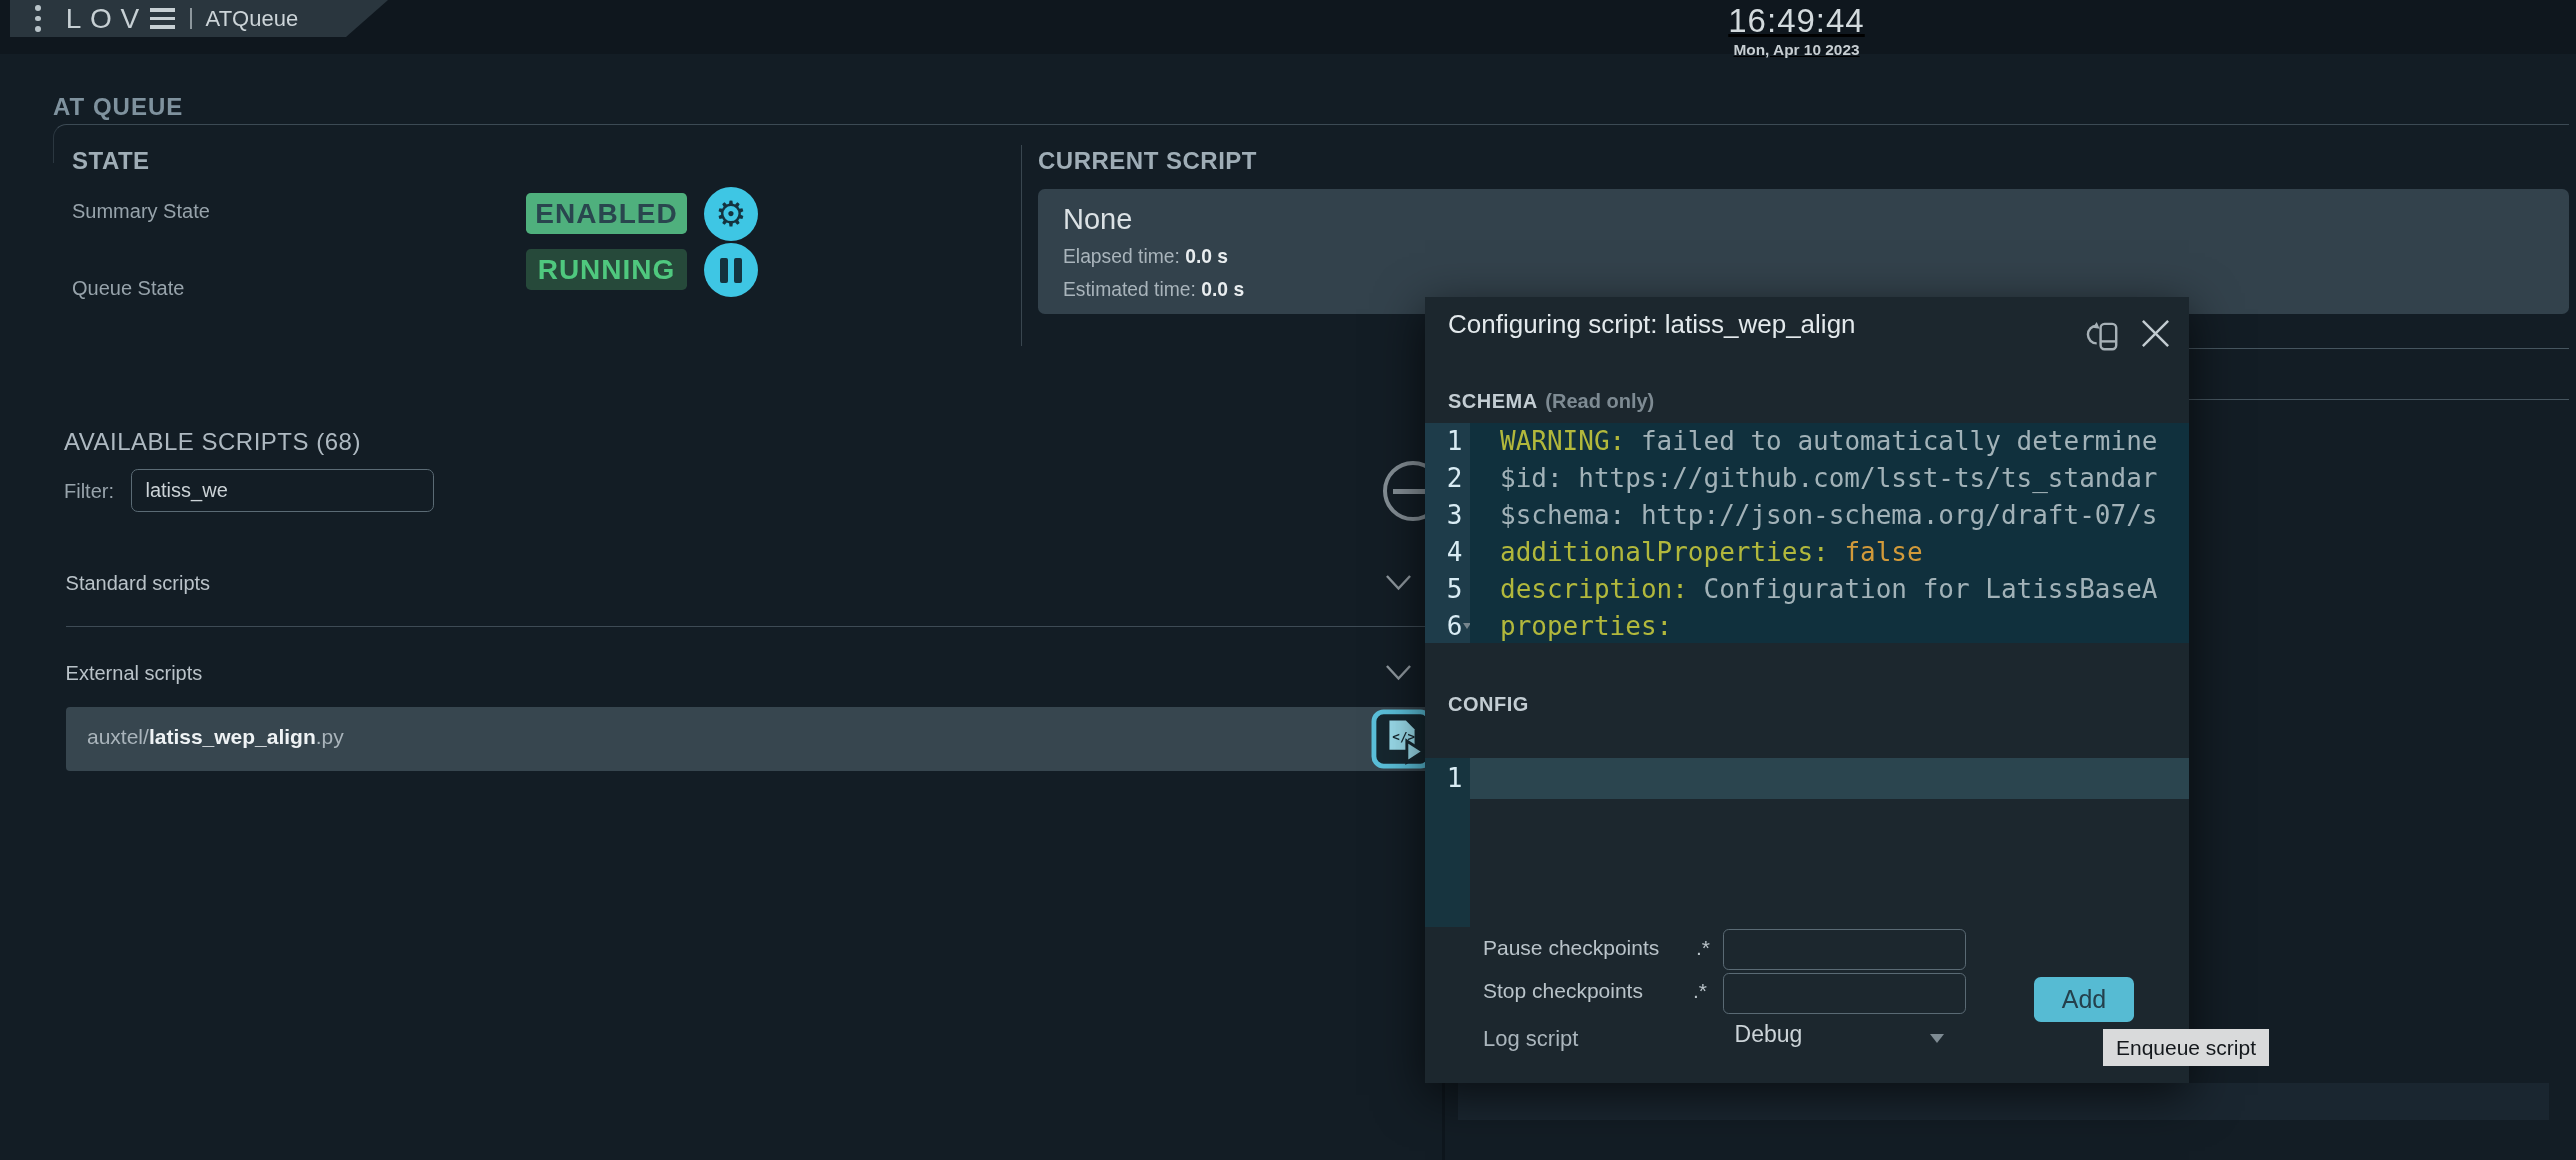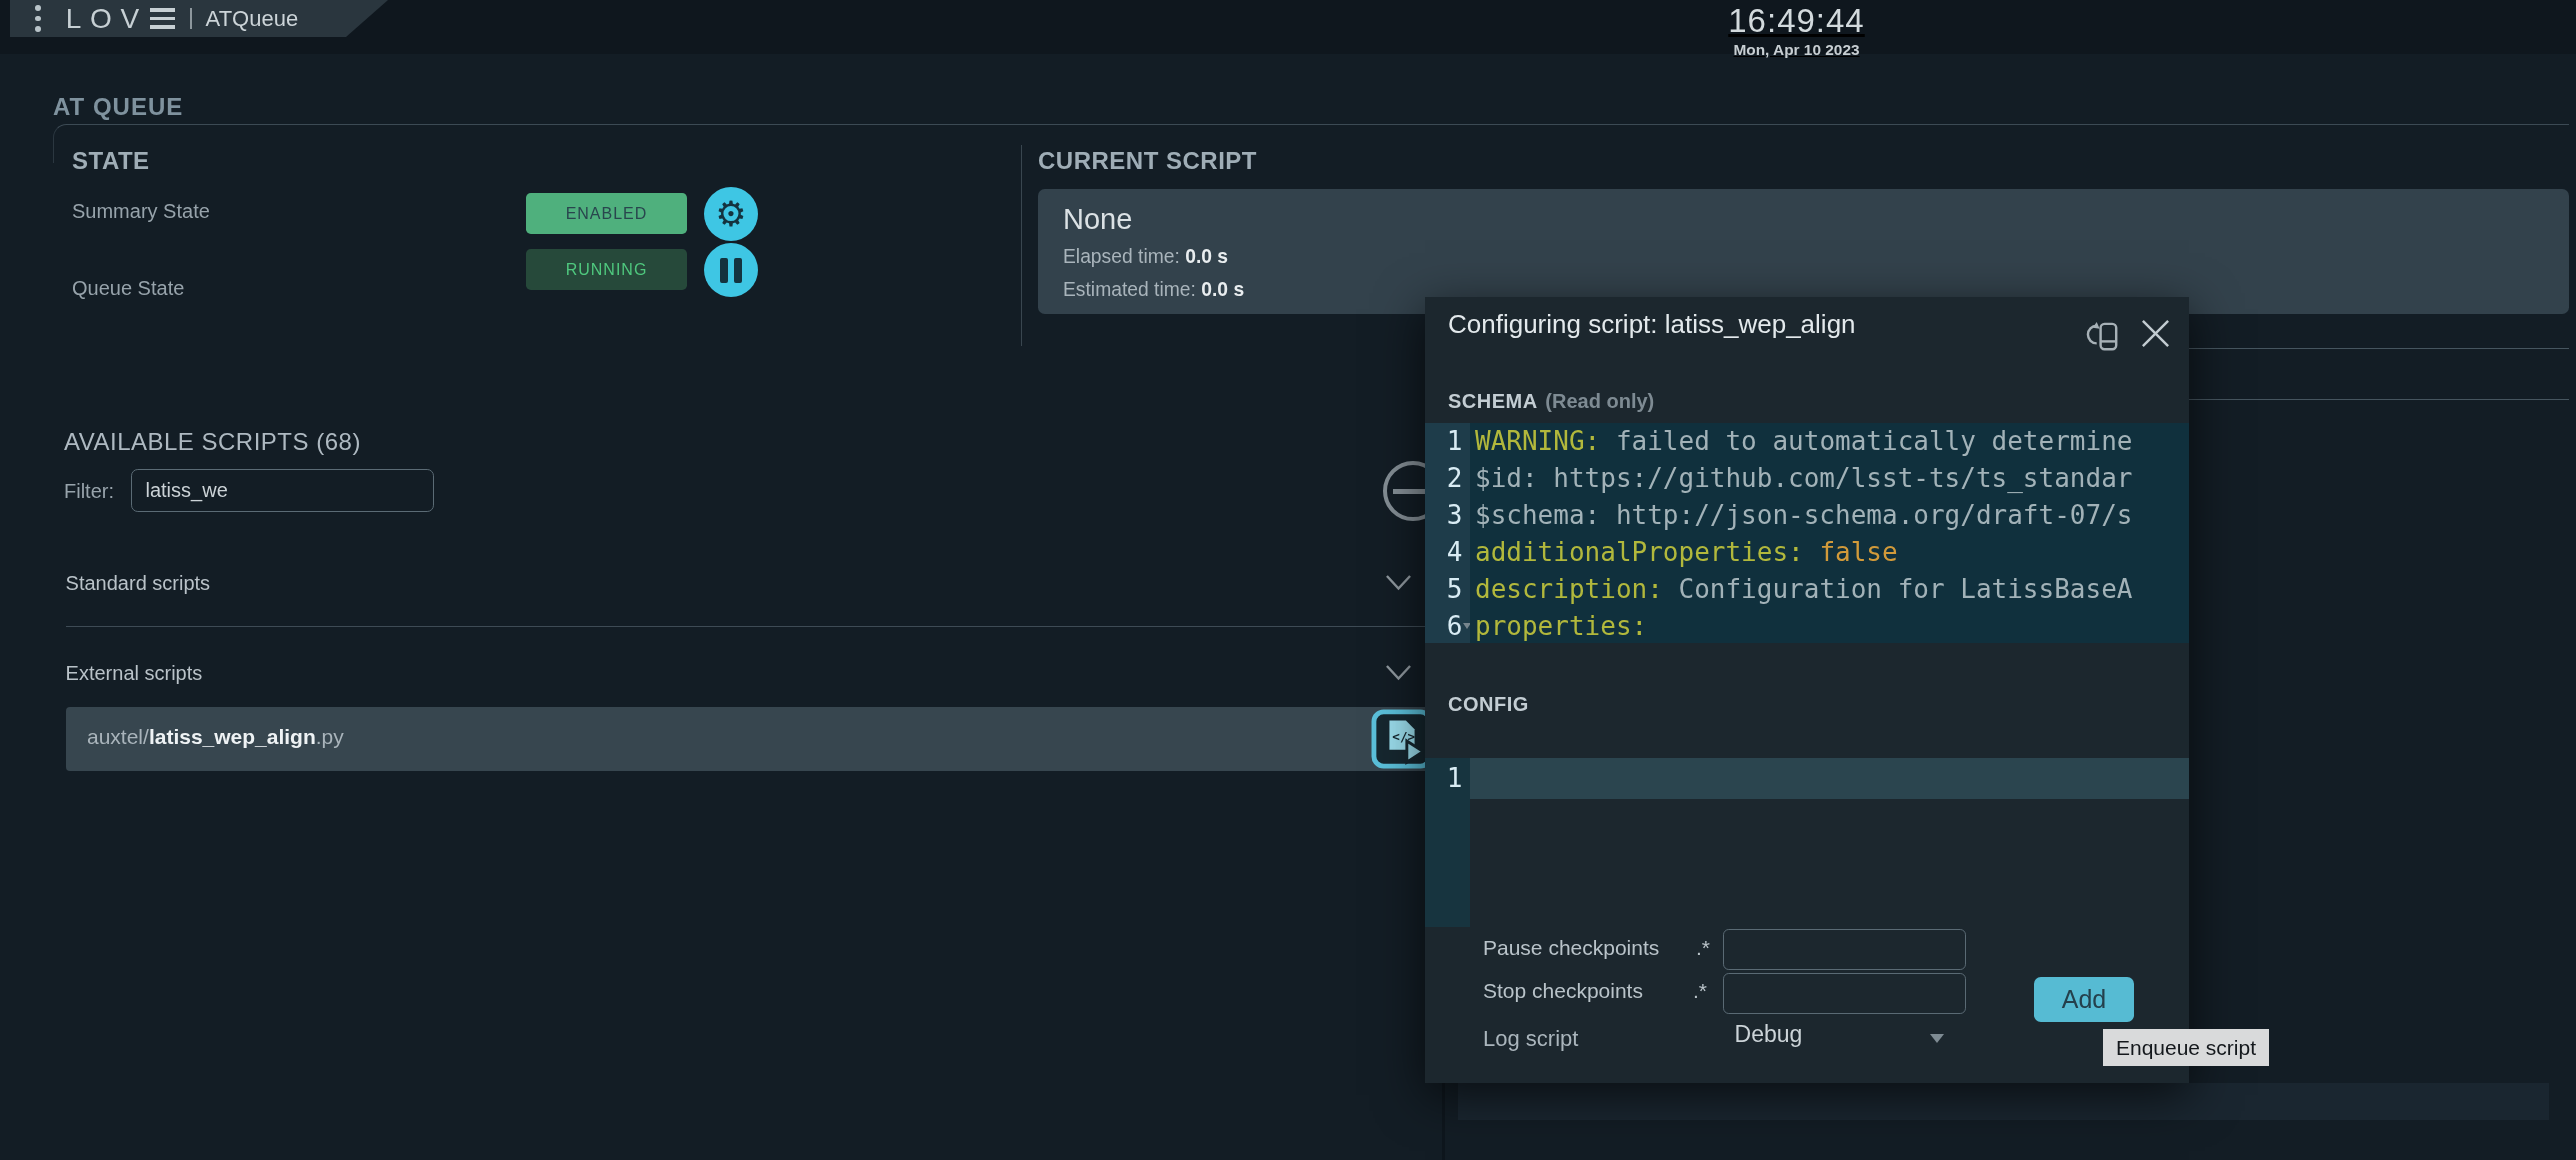--- a/index.html
+++ b/index.html
@@ -30,21 +30,21 @@
                   border-top:1.4px solid #3c4a54; border-left:1.4px solid #2b3740;
                   border-top-left-radius:13.5px; }
 
   .panel-title { font-size:24px; font-weight:bold; color:#9fadb6; letter-spacing:0.5px; }
 
   
   .state-title { position:absolute; left:72px; top:147px; }
   .state-label { position:absolute; font-size:20px; color:#97a3ab; }
   .badge { position:absolute; left:526px; width:161px; height:41px; border-radius:4.8px;
            display:flex; align-items:center; justify-content:center;
-           font-size:16px; font-weight:normal; letter-spacing:1px; }
+           font-size:28px; font-weight:bold; letter-spacing:1px; }
   .badge-enabled { background:#4fb07d; color:#29464e; }
   .badge-running { background:#26493a; color:#4fc87e; }
   .circle-btn { position:absolute; left:704px; width:54px; height:54px; border-radius:50%;
                 background:#3ec6e4; display:flex; align-items:center; justify-content:center; cursor:pointer; }
   .gear-glyph { font-size:35px; color:#14333f; line-height:1; font-family:"DejaVu Sans", sans-serif; }
   .pause-glyph { display:flex; gap:6.8px; }
   .pause-glyph i { width:7.7px; height:25px; background:#14333f; border-radius:1.9px; display:block; }
   .col-divider { position:absolute; left:1021px; top:145px; width:1.4px; height:201px; background:#39464f; }
 
   
@@ -91,21 +91,21 @@
   .rotate-icon { position:absolute; left:660px; top:21px; width:39px; height:39px; cursor:pointer; }
   .close-icon { position:absolute; left:713px; top:19.3px; width:35px; height:35px; cursor:pointer; }
   .schema-head { position:absolute; left:23px; top:93px; font-size:20px; }
   .schema-head .h { font-weight:bold; color:#c3cdd3; letter-spacing:0.5px; }
   .schema-head .sub { font-weight:bold; color:#7e8b93; margin-left:7.7px; }
 
   .editor { position:absolute; left:0; width:764px; overflow:hidden;
             font-family:"DejaVu Sans Mono", monospace; font-size:26px; line-height:37px; }
   .editor .gutter { position:absolute; left:0; top:0; bottom:0; width:45px; }
   .editor .gnum { color:#d9ecf4; text-align:right; padding-right:7.7px; position:relative; }
-  .editor .code { position:absolute; left:45px; top:0; right:0; bottom:0; white-space:pre; padding-left:5px; }
+  .editor .code { position:absolute; left:45px; top:0; right:0; bottom:0; white-space:pre; padding-left:30px; }
   #schema-editor { top:126px; height:220px; }
   #schema-editor .gutter { background:#1e3c4a; }
   #schema-editor .code { background:#10303d; }
   .tok-key  { color:#b2b83c; }
   .tok-plain{ color:#a2b2b8; }
   .tok-bool { color:#d29a3a; }
   .fold-caret { position:absolute; right:-1px; top:15.4px; width:0; height:0;
                 border-left:4.8px solid transparent; border-right:4.8px solid transparent;
                 border-top:6.8px solid #76858d; }
 

